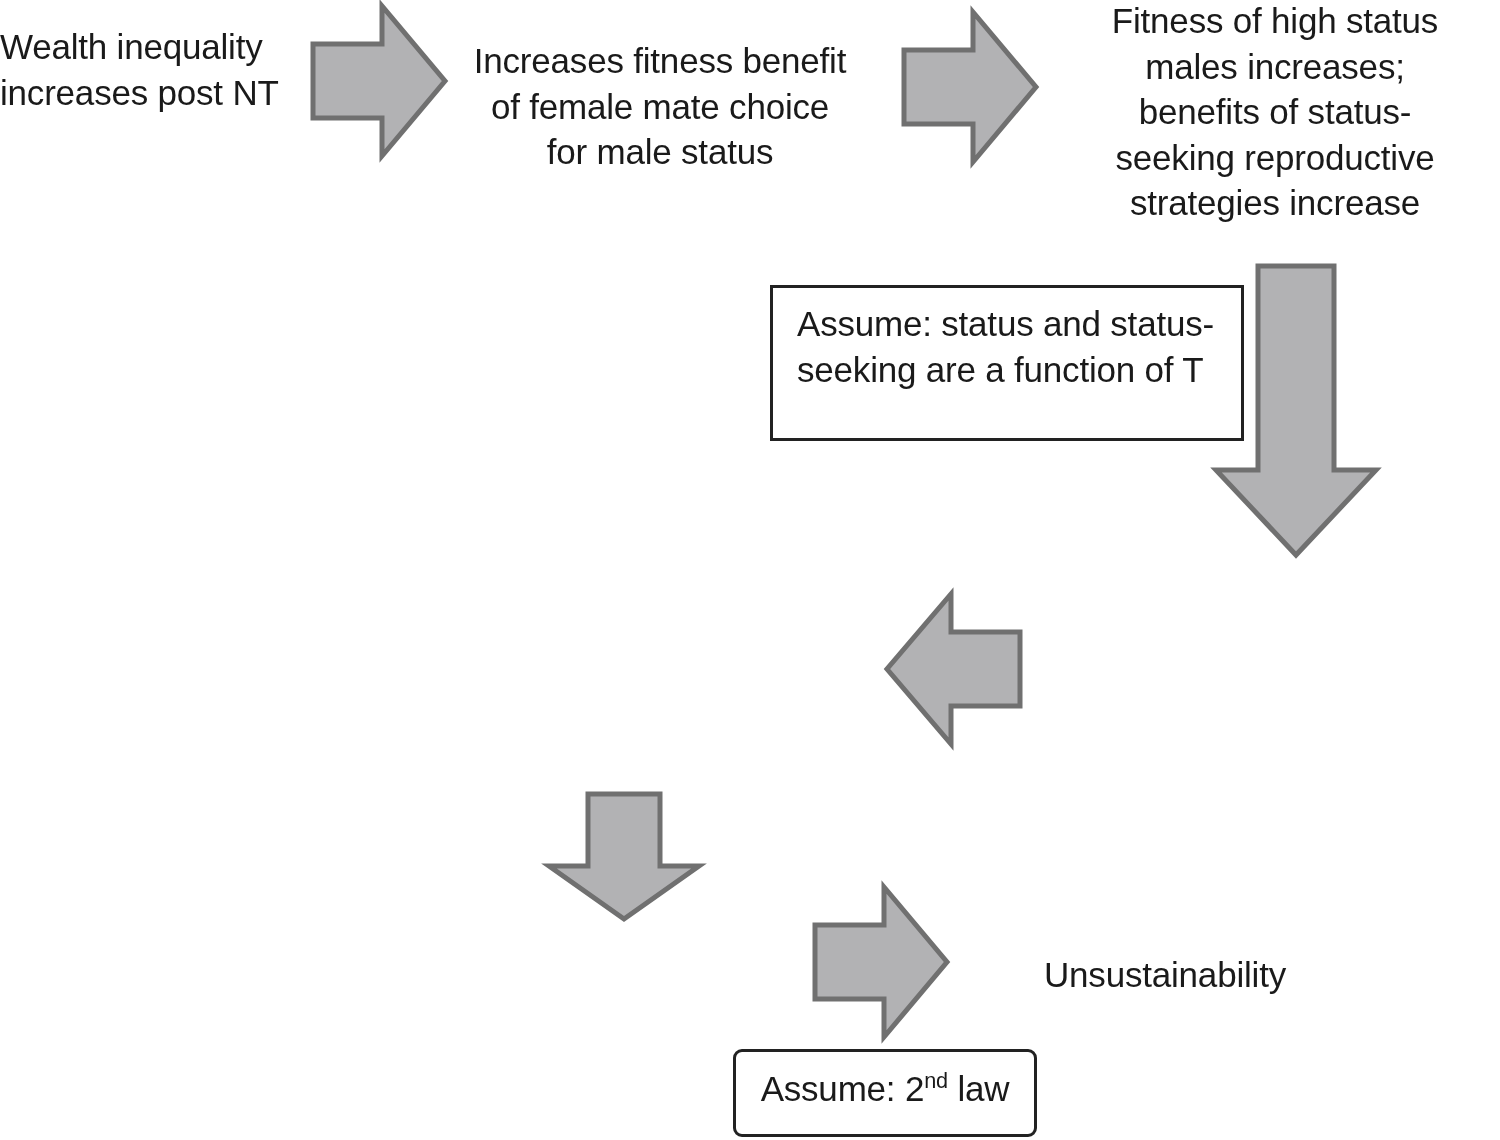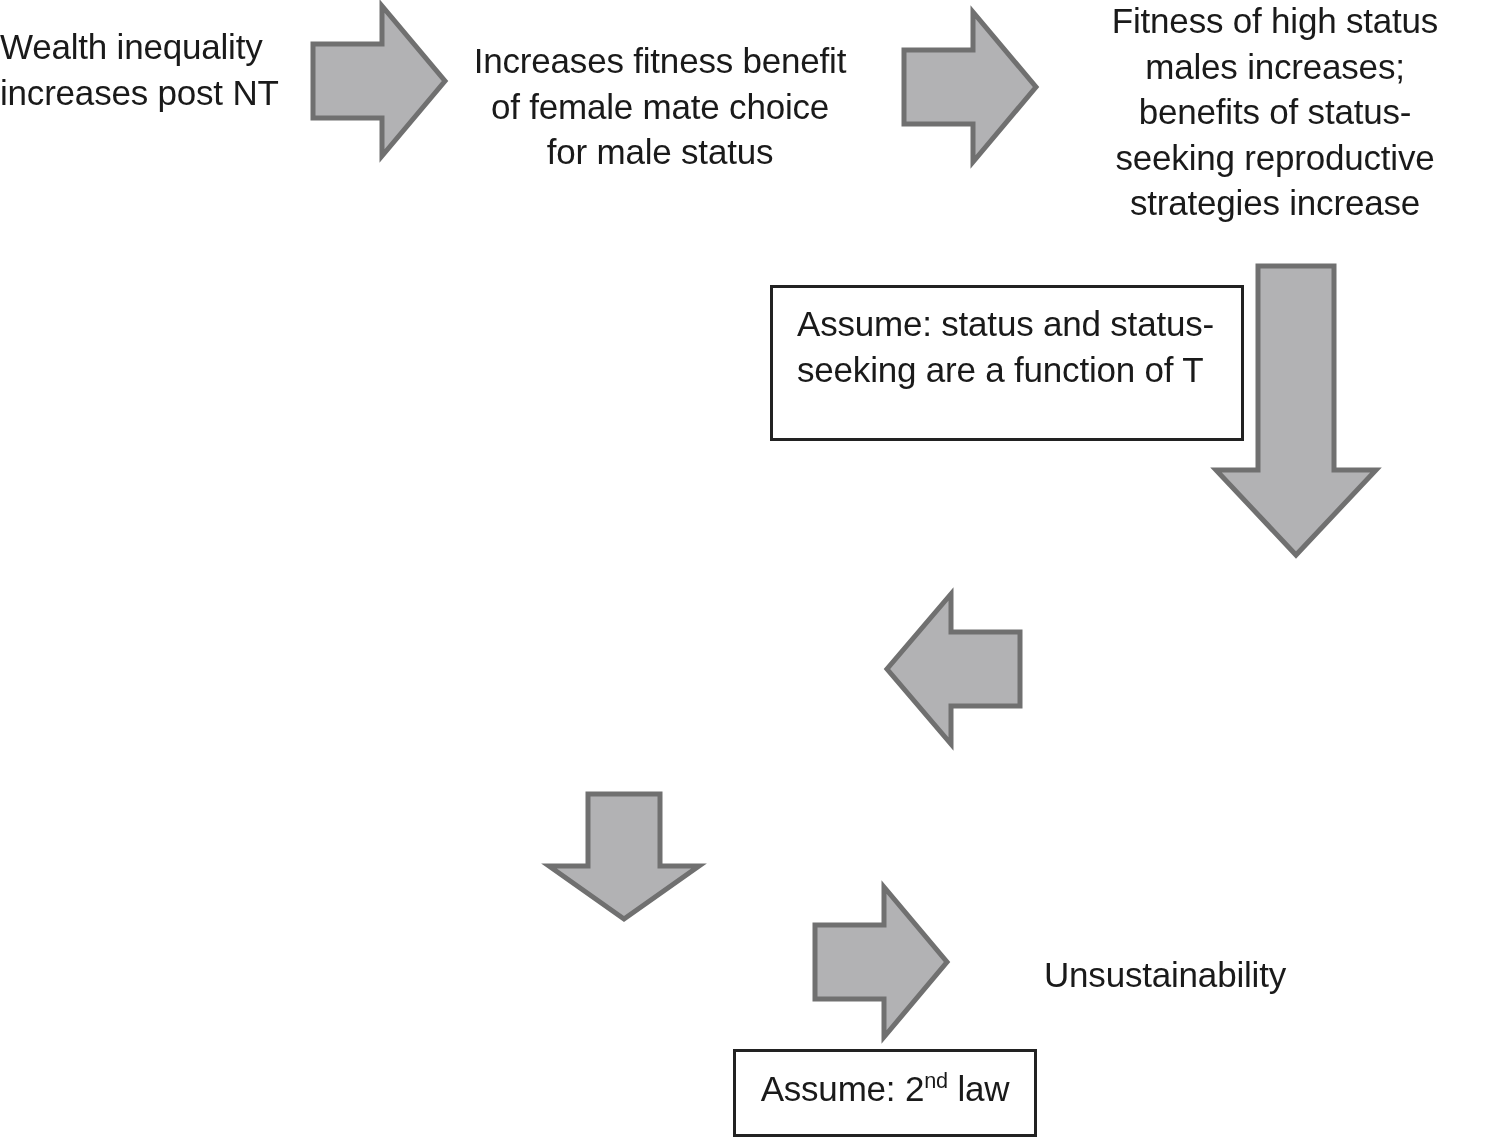--- a/index.html
+++ b/index.html
@@ -126,17 +126,17 @@
 
 
   <div class="arrow" style="left:812px; top:883px; width:138px; height:158px;">
     <svg viewBox="0 0 138 158" preserveAspectRatio="none">
       <polygon points="3,42 72,42 72,4 135,79 72,154 72,116 3,116" fill="#b2b2b4" stroke="#707070" stroke-width="5" stroke-linejoin="miter"></polygon>
     </svg>
   </div>
 
   <div class="node-text" style="left:1020px; top:940px; width:290px;margin-top:12px;">Unsustainability</div>
 
-  <div class="assume-box box-law" style="left:733px; top:1049px; width:304px; height:88px;">
+  <div class="assume-box box-law" style="left:733px; top:1049px; width:304px; height:88px;border-radius:9px;">
     <div class="assume-label"><span>Assume: 2</span><sup>nd</sup><span> law</span></div>
   </div>
 
 </div>
 
 </body></html>

